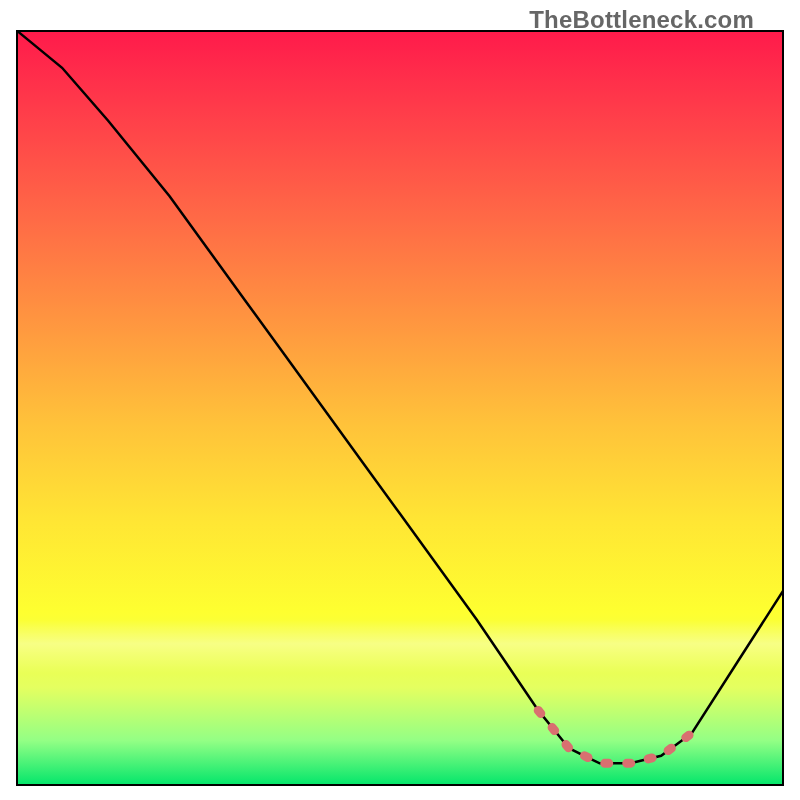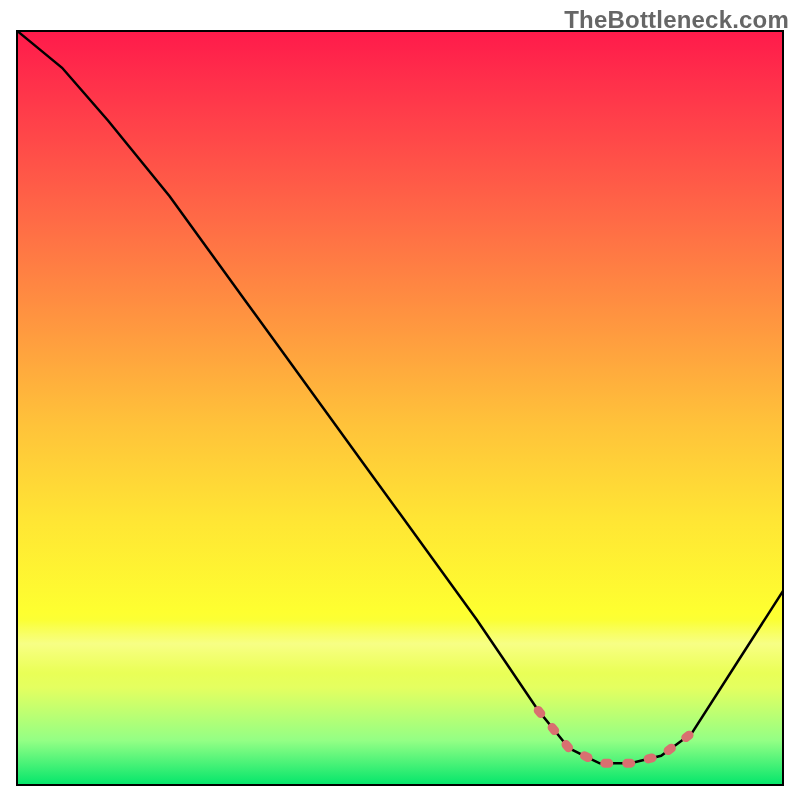--- a/index.html
+++ b/index.html
@@ -8,21 +8,20 @@
     width: 800px;
     height: 800px;
     overflow: hidden;
     background: #fff;
     font-family: Arial, Helvetica, sans-serif;
   }
   .wrap {
     position: relative;
     width: 764px;
     height: 800px;
-    padding-left: 35px;
   }
   .watermark {
     position: absolute;
     top: 6px;
     right: 10px;
     font-size: 24px;
     font-weight: bold;
     color: #666;
     letter-spacing: 0.2px;
     user-select: none;

